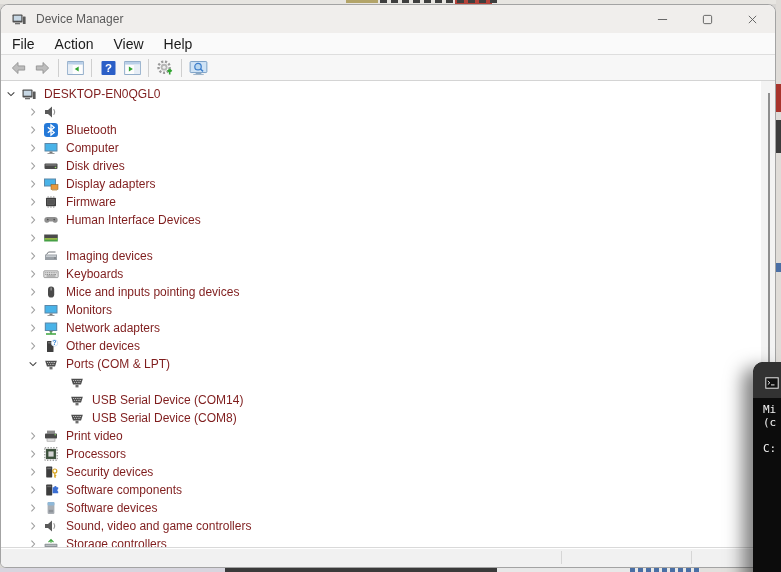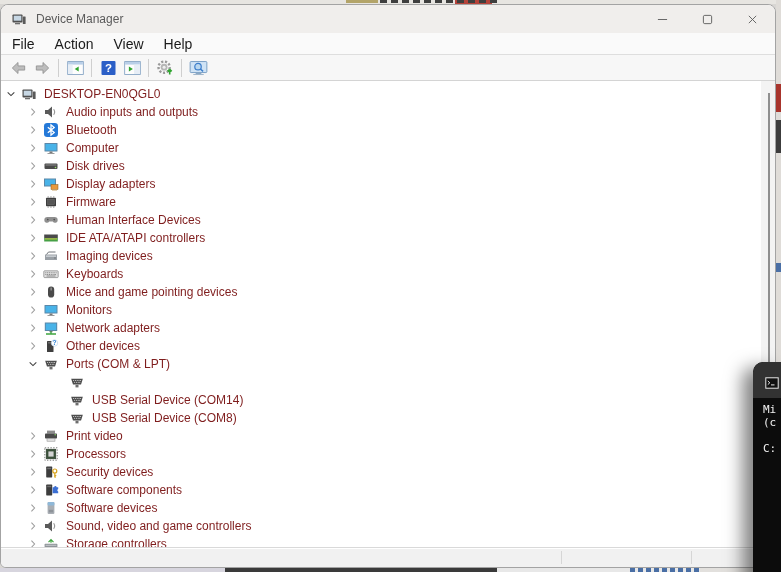--- a/index.html
+++ b/index.html
@@ -235,21 +235,20 @@
             <svg viewBox="0 0 16 16">
               <path d="M6.2 4.2 L9.8 8 L6.2 11.8" stroke="#9b9b9b" stroke-width="1.2" fill="none"></path>
             </svg>
           </span>
           <span class="icn ticon">
             <svg viewBox="0 0 16 16">
               <path d="M2 6 L5 6 L9 2.5 L9 13.5 L5 10 L2 10 Z" fill="#5a5a5a"></path>
               <path d="M10.8 5.2 Q12.8 8 10.8 10.8" stroke="#8a8a8a" fill="none" stroke-width="1"></path>
             </svg>
           </span>
-          <span class="tlabel">Audio inputs and outputs</span>
         </div>
         <div class="trow">
           <span class="ind" style="width: 24px;"></span>
           <span class="chev">
             <svg viewBox="0 0 16 16">
               <path d="M6.2 4.2 L9.8 8 L6.2 11.8" stroke="#9b9b9b" stroke-width="1.2" fill="none"></path>
             </svg>
           </span>
           <span class="icn ticon">
             <svg viewBox="0 0 16 16">
@@ -348,21 +347,20 @@
               <path d="M6.2 4.2 L9.8 8 L6.2 11.8" stroke="#9b9b9b" stroke-width="1.2" fill="none"></path>
             </svg>
           </span>
           <span class="icn ticon">
             <svg viewBox="0 0 16 16">
               <rect x="1.2" y="4.5" width="13.6" height="3.5" fill="#4a4a4a"></rect>
               <rect x="1.2" y="8" width="13.6" height="3.5" fill="#46a046"></rect>
               <path fill="#e8c84a" d="M2.5 8h1v1.8h-1z M4.5 8h1v1.8h-1z M6.5 8h1v1.8h-1z M8.5 8h1v1.8h-1z M10.5 8h1v1.8h-1z M12.5 8h1v1.8h-1z"></path>
             </svg>
           </span>
-          <span class="tlabel">IDE ATA/ATAPI controllers</span>
         </div>
         <div class="trow">
           <span class="ind" style="width: 24px;"></span>
           <span class="chev">
             <svg viewBox="0 0 16 16">
               <path d="M6.2 4.2 L9.8 8 L6.2 11.8" stroke="#9b9b9b" stroke-width="1.2" fill="none"></path>
             </svg>
           </span>
           <span class="icn ticon">
             <svg viewBox="0 0 16 16">
@@ -395,21 +393,21 @@
             <svg viewBox="0 0 16 16">
               <path d="M6.2 4.2 L9.8 8 L6.2 11.8" stroke="#9b9b9b" stroke-width="1.2" fill="none"></path>
             </svg>
           </span>
           <span class="icn ticon">
             <svg viewBox="0 0 16 16">
               <rect x="5" y="2.5" width="6.2" height="11" rx="3.1" fill="#4a4a4a"></rect>
               <line x1="8.1" y1="3.5" x2="8.1" y2="6.5" stroke="#c0c0c0" stroke-width="0.9"></line>
             </svg>
           </span>
-          <span class="tlabel">Mice and game pointing devices</span>
+          <span class="tlabel">Mice and inputs pointing devices</span>
         </div>
         <div class="trow">
           <span class="ind" style="width: 24px;"></span>
           <span class="chev">
             <svg viewBox="0 0 16 16">
               <path d="M6.2 4.2 L9.8 8 L6.2 11.8" stroke="#9b9b9b" stroke-width="1.2" fill="none"></path>
             </svg>
           </span>
           <span class="icn ticon">
             <svg viewBox="0 0 16 16">

